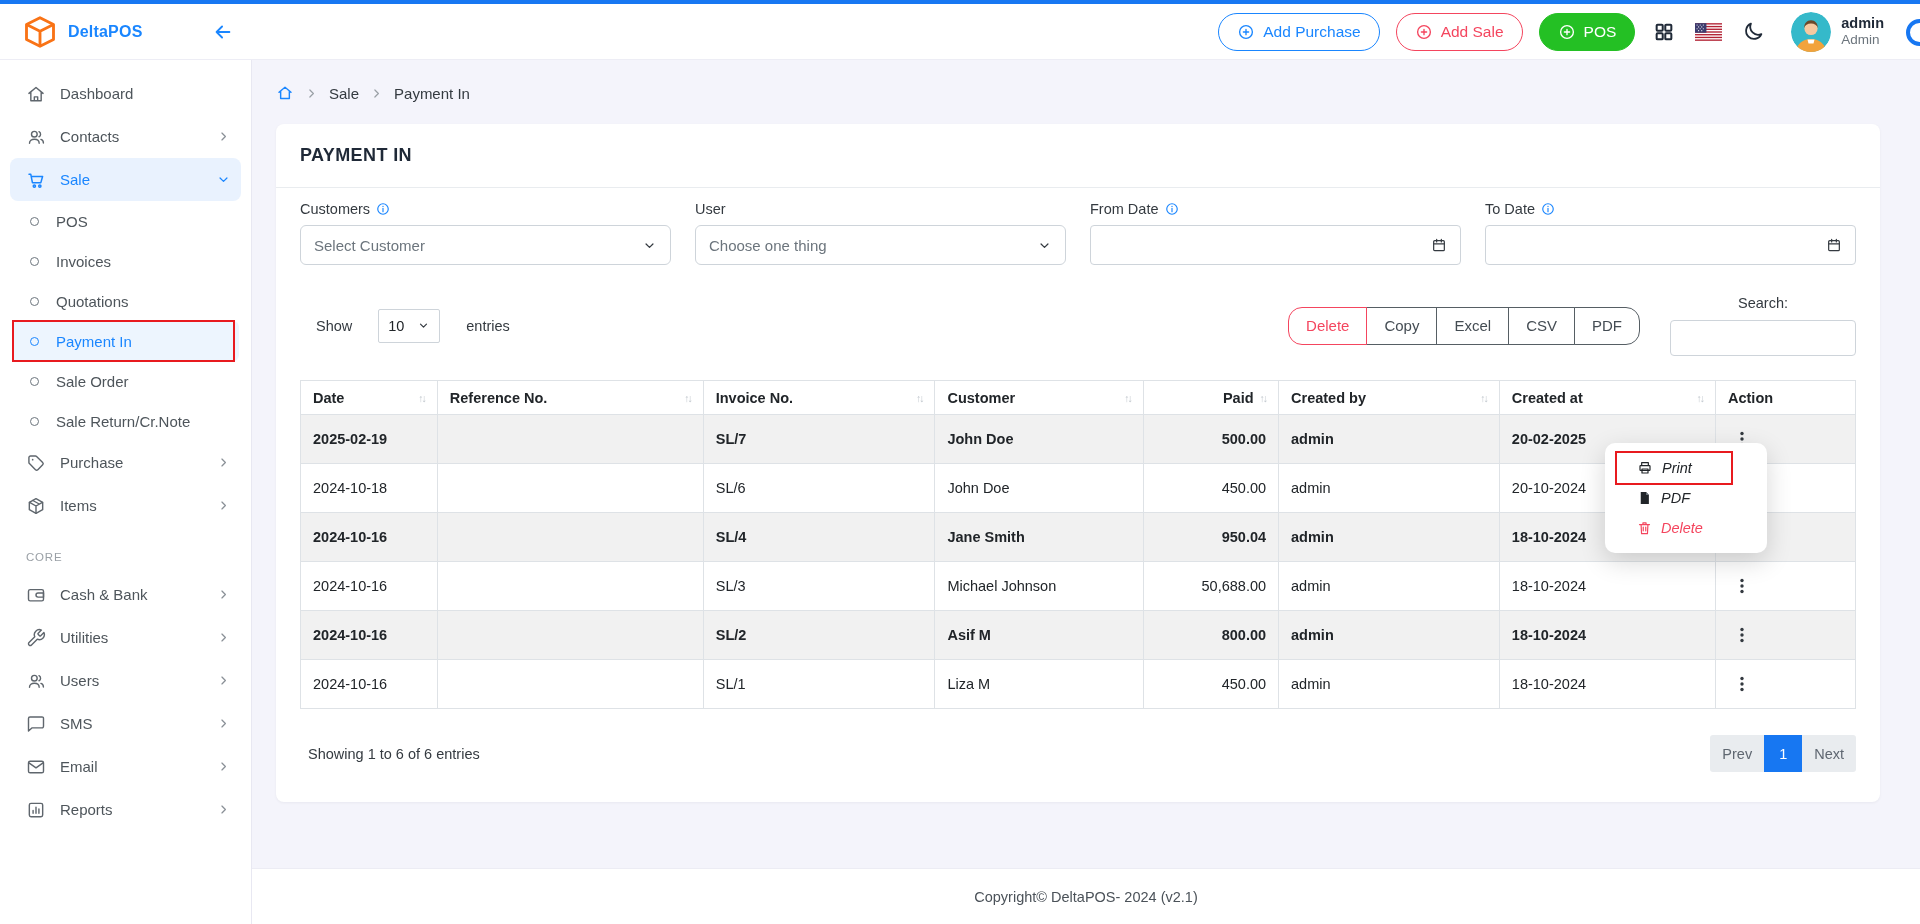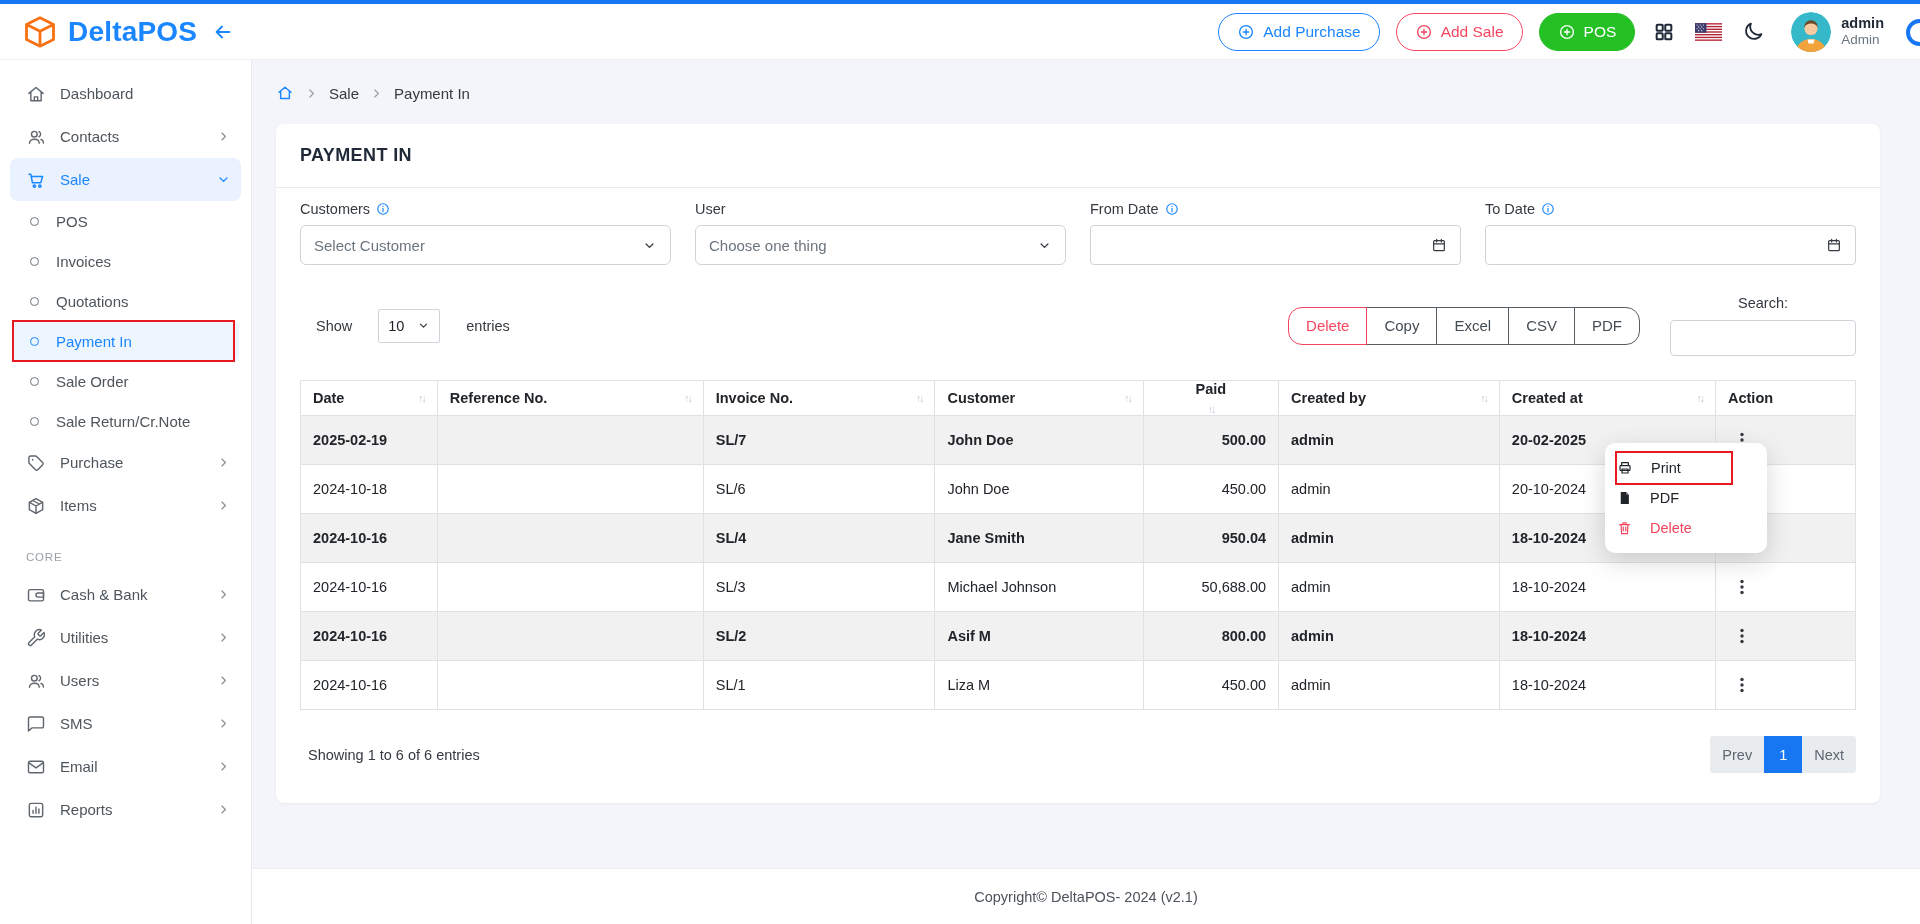--- a/index.html
+++ b/index.html
@@ -4,21 +4,21 @@
 <style>
   * { box-sizing: border-box; margin: 0; padding: 0; }
   html,body { width:1920px; height:924px; overflow:hidden; }
   body { font-family:"Liberation Sans", sans-serif; background:#f4f4fb; position:relative; color:#212529; }
   svg { display:block; }
 
   
   .topbar { height:4px; background:#1777f2; }
   .header { height:56px; background:#fff; display:flex; align-items:center; position:relative; border-bottom:1px solid #ededf5; }
   .brand { width:252px; flex:0 0 252px; display:flex; align-items:center; gap:10px; padding:0 18px 0 22px; }
-  .brand-name { font-size:28px; font-weight:bold; color:#1a86ff; letter-spacing:.2px; }
+  .brand-name { font-size:16px; font-weight:bold; color:#1a86ff; letter-spacing:.2px; }
   .collapse-btn { margin-left:auto; background:none; border:none; color:#1a86ff; cursor:pointer; }
   .header-actions { flex:1; display:flex; align-items:center; justify-content:flex-end; gap:16px; padding-right:36px; }
   .pill-btn { display:flex; align-items:center; gap:8px; height:38px; padding:0 18px; border-radius:19px; background:#fff; font-size:15.5px; cursor:pointer; }
   .pill-blue { border:1px solid #1a86ff; color:#1a86ff; }
   .pill-red { border:1px solid #f4455e; color:#f4455e; }
   .pill-green { border:1px solid #24c024; background:#24c024; color:#fff; }
   .icon-btn { background:none; border:none; cursor:pointer; padding:2px; }
   .user-chip { display:flex; align-items:center; gap:10px; margin-left:8px; }
   .avatar { width:40px; height:40px; border-radius:50%; overflow:hidden; flex:0 0 40px; }
   .user-name { font-size:14.5px; font-weight:bold; color:#1f2937; line-height:1.25; }
@@ -68,39 +68,39 @@
   .export-btn.danger { color:#f4455e; border-color:#f4455e; position:relative; z-index:2; }
   .search-group { display:flex; align-items:center; gap:9px; margin-left:30px; font-size:14.5px; color:#343a40;flex-direction:column; }
   .search-input { width:186px; height:36px; border:1px solid #ced4da; border-radius:4px; font-size:14px; padding:0 8px; font-family:inherit; }
 
   .table-wrap { padding:24px 24px 0; }
   table { width:100%; border-collapse:collapse; table-layout:fixed; }
   th, td { border:1px solid #dee2e6; padding:0 12px; font-size:14.5px; color:#212529; text-align:left; overflow:hidden; white-space:nowrap; }
   th { height:34px; }
   td { height:49px; }
   .th-inner { display:flex; align-items:center; justify-content:space-between; gap:6px; font-weight:bold; }
-  .th-inner.right { justify-content:flex-end;flex-direction:column; }
+  .th-inner.right { justify-content:flex-end; }
   .sort { font-size:10.5px; color:#c3c9cf; letter-spacing:-2px; font-weight:normal; }
   tbody tr.odd { background:#f1f1f1;font-weight:bold; }
   td.num, th.num { text-align:right; }
   .dots-btn { background:none; border:none; cursor:pointer; padding:4px 6px; }
 
   .table-footer { display:flex; align-items:center; padding:26px 24px 30px; }
   .tf-info { font-size:14.5px; color:#343a40; margin-left:8px; }
   .pager { margin-left:auto; display:flex; }
   .page-btn { height:37px; min-width:47px; display:flex; align-items:center; justify-content:center; padding:0 12px; background:#e9ecef; color:#5f6771; font-size:14.5px; border:none; cursor:pointer; font-family:inherit; }
   .page-btn:first-child { border-radius:3px 0 0 3px; }
   .page-btn:last-child { border-radius:0 3px 3px 0; }
   .page-btn.current { background:#1777f2; color:#fff; min-width:38px; }
 
   .footer { margin-top:auto; height:56px; background:#fff; border-top:1px solid #ececf4; display:flex; align-items:center; justify-content:center; font-size:14.5px; color:#4b5259; }
 
   
   .context-menu { position:absolute; left:1605px; top:443px; width:162px; background:#fff; border-radius:10px; box-shadow:0 8px 26px rgba(0,0,0,.16); padding:10px 0; z-index:50; }
-  .cm-item { position:relative; display:flex; align-items:center; gap:18px; padding:7px 12px; font-size:14.5px; color:#212529; cursor:pointer; }
+  .cm-item { position:relative; display:flex; align-items:center; gap:9px; padding:7px 32px; font-size:14.5px; color:#212529; cursor:pointer;font-style:italic; }
   .cm-item.danger { color:#f4455e; }
   .cm-red-box { position:absolute; left:10px; right:34px; top:-2px; bottom:-2px; border:2.5px solid #e81a1f; pointer-events:none; }
 </style>
 </head>
 <body>
 
 <div class="topbar"></div>
 
 <div class="header">
   <div class="brand">

